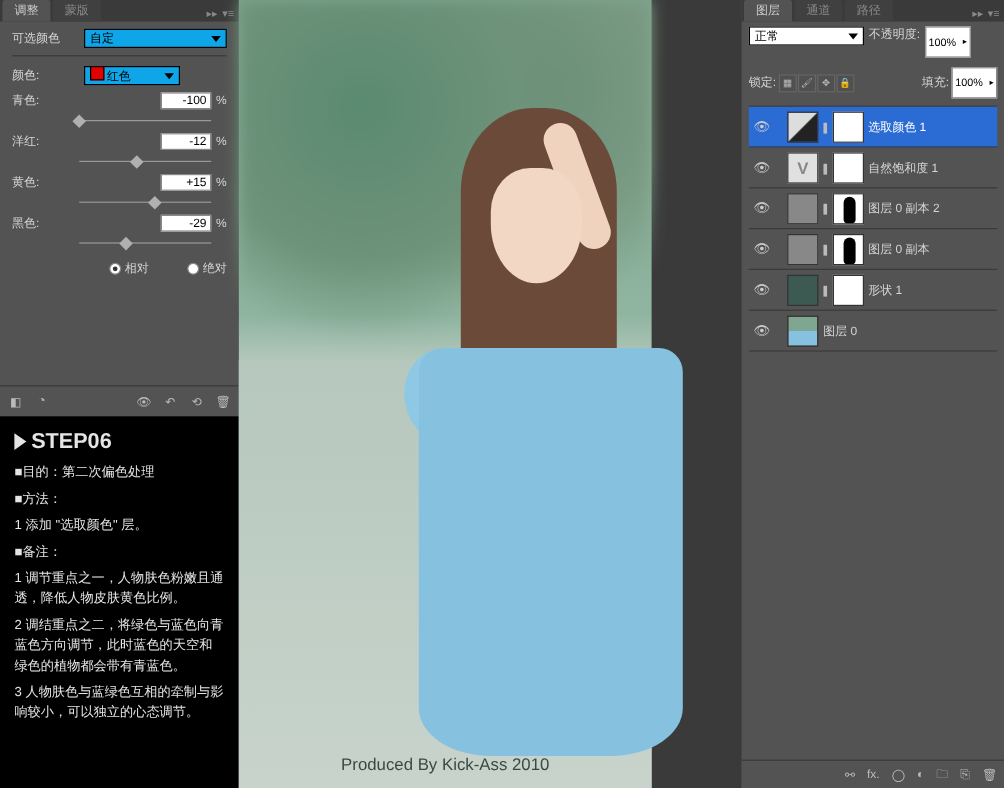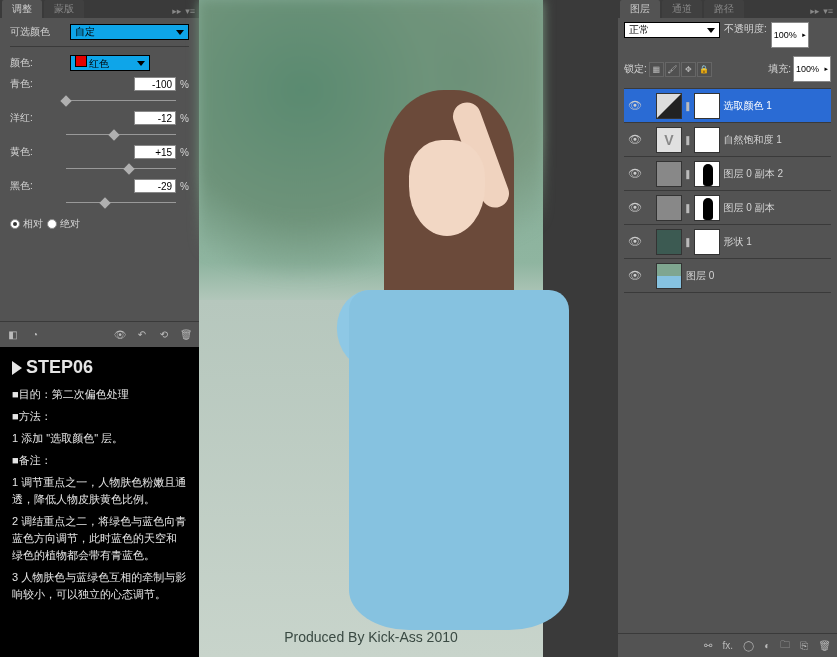--- a/index.html
+++ b/index.html
@@ -12,21 +12,21 @@
 .adj-panel{left:0;top:0;width:199px;height:347px}
 .adj-body{padding:6px 10px;color:#d5d5d5;font-size:10px}
 .row{display:flex;align-items:center;margin-bottom:6px;gap:4px}
 .select{background:#0ea5e9;color:#000;border:1px solid #000;padding:1px 4px;font-size:10px;height:16px;flex:1;display:flex;align-items:center;justify-content:space-between}
 .label{width:56px}
 .swatch{width:12px;height:12px;background:#e30000;border:1px solid #000;display:inline-block;margin-right:2px}
 .input-num{background:#fff;color:#000;border:1px solid #888;width:42px;height:14px;font-size:10px;text-align:right;padding:0 3px}
 .slider-track{height:12px;position:relative;margin:-2px 0 4px 56px;width:110px}
 .slider-track::before{content:"";position:absolute;left:0;right:0;top:5px;height:1px;background:#999}
 .slider-thumb{position:absolute;top:2px;width:8px;height:8px;background:#b0b0b0;transform:rotate(45deg);margin-left:-4px}
-.radio-row{display:flex;justify-content:flex-start;gap:4px;margin-top:8px}
+.radio-row{display:flex;justify-content:flex-end;gap:32px;margin-top:8px}
 .radio{display:flex;align-items:center;gap:3px}
 .radio-btn{width:10px;height:10px;border-radius:50%;border:1px solid #888;background:#fff;display:inline-flex;align-items:center;justify-content:center}
 .radio-btn.on::after{content:"";width:4px;height:4px;border-radius:50%;background:#333}
 .adj-footer{position:absolute;bottom:0;left:0;right:0;height:26px;border-top:1px solid #3a3a3a;display:flex;align-items:center;padding:0 6px;gap:8px;color:#bbb}
 .foot-icon{width:14px;height:14px;display:flex;align-items:center;justify-content:center;font-size:10px}
 .step-panel{position:absolute;left:0;top:347px;width:199px;bottom:0;background:#000000;color:#e5e5e5;padding:10px 12px;font-size:11px}
 .step-title{font-size:18px;font-weight:bold;display:flex;align-items:center;gap:4px;margin-bottom:8px}
 .step-panel p{margin-bottom:5px;line-height:1.55}
 .step-panel .h{font-weight:normal}
 .canvas{position:absolute;left:199px;top:0;width:344px;height:657px;background:linear-gradient(180deg,#7fa690 0%,#8fb5a0 40%,#c0cec5 48%,#a8b7ad 100%)}

